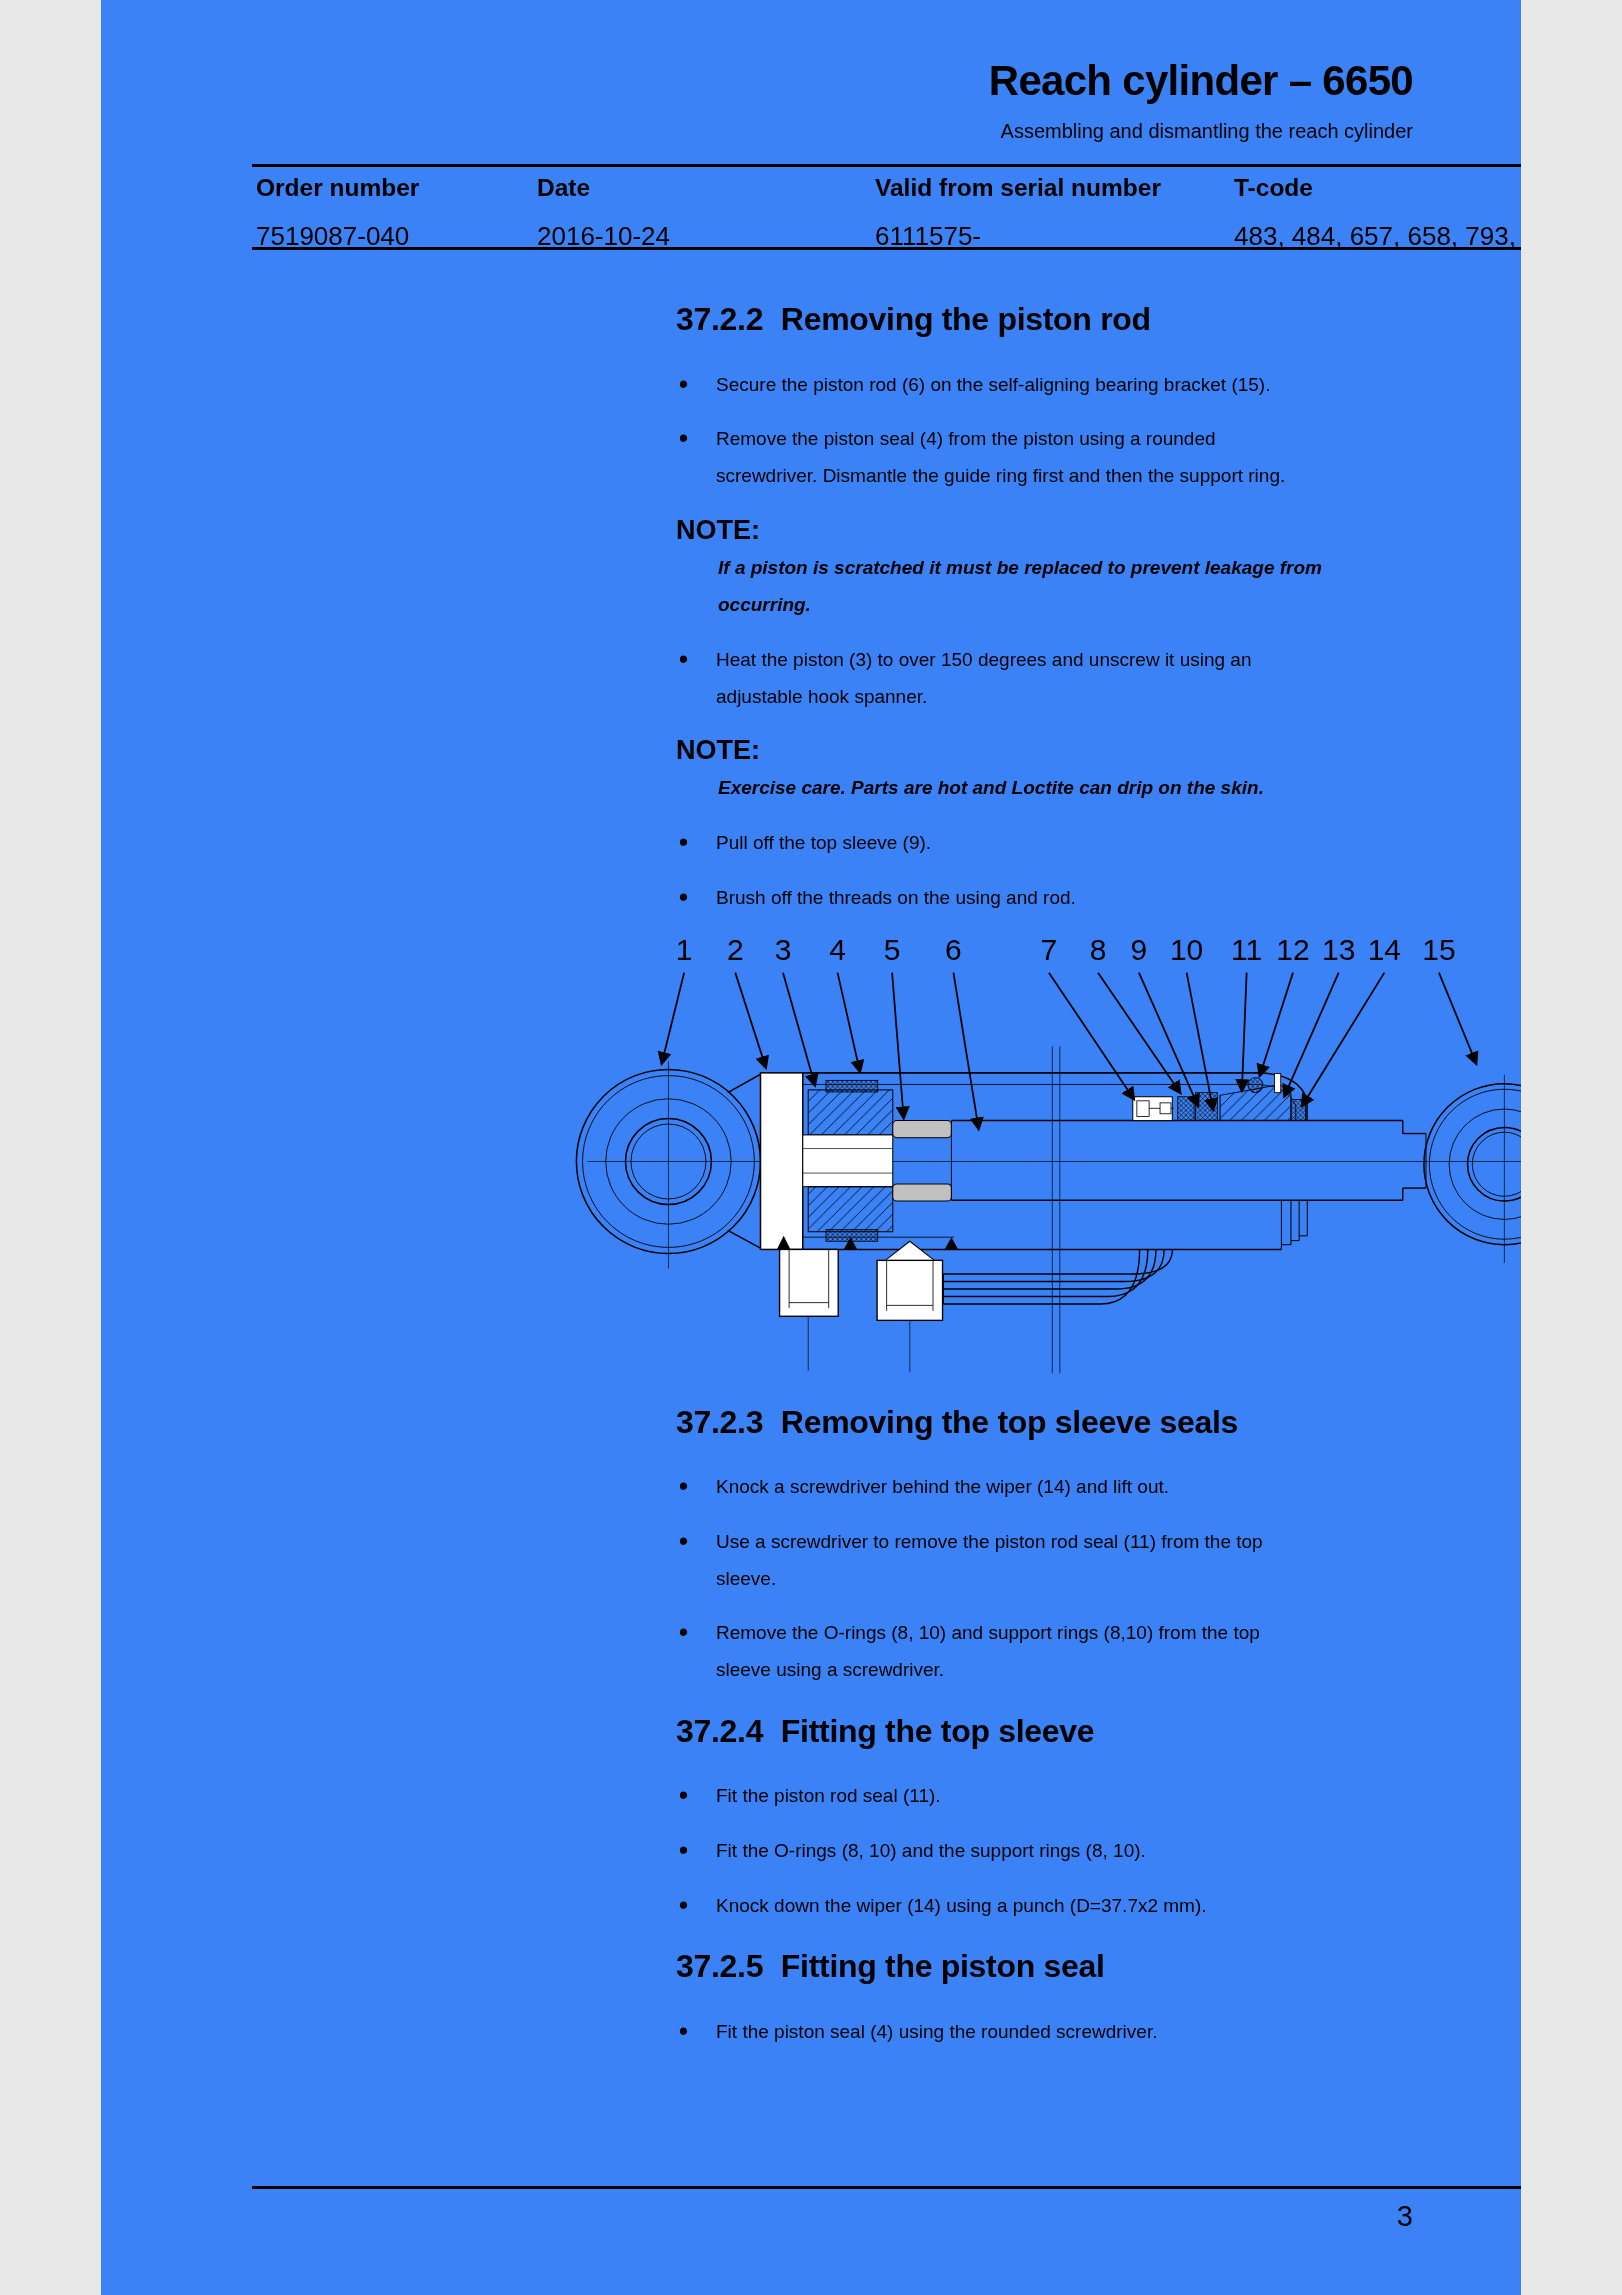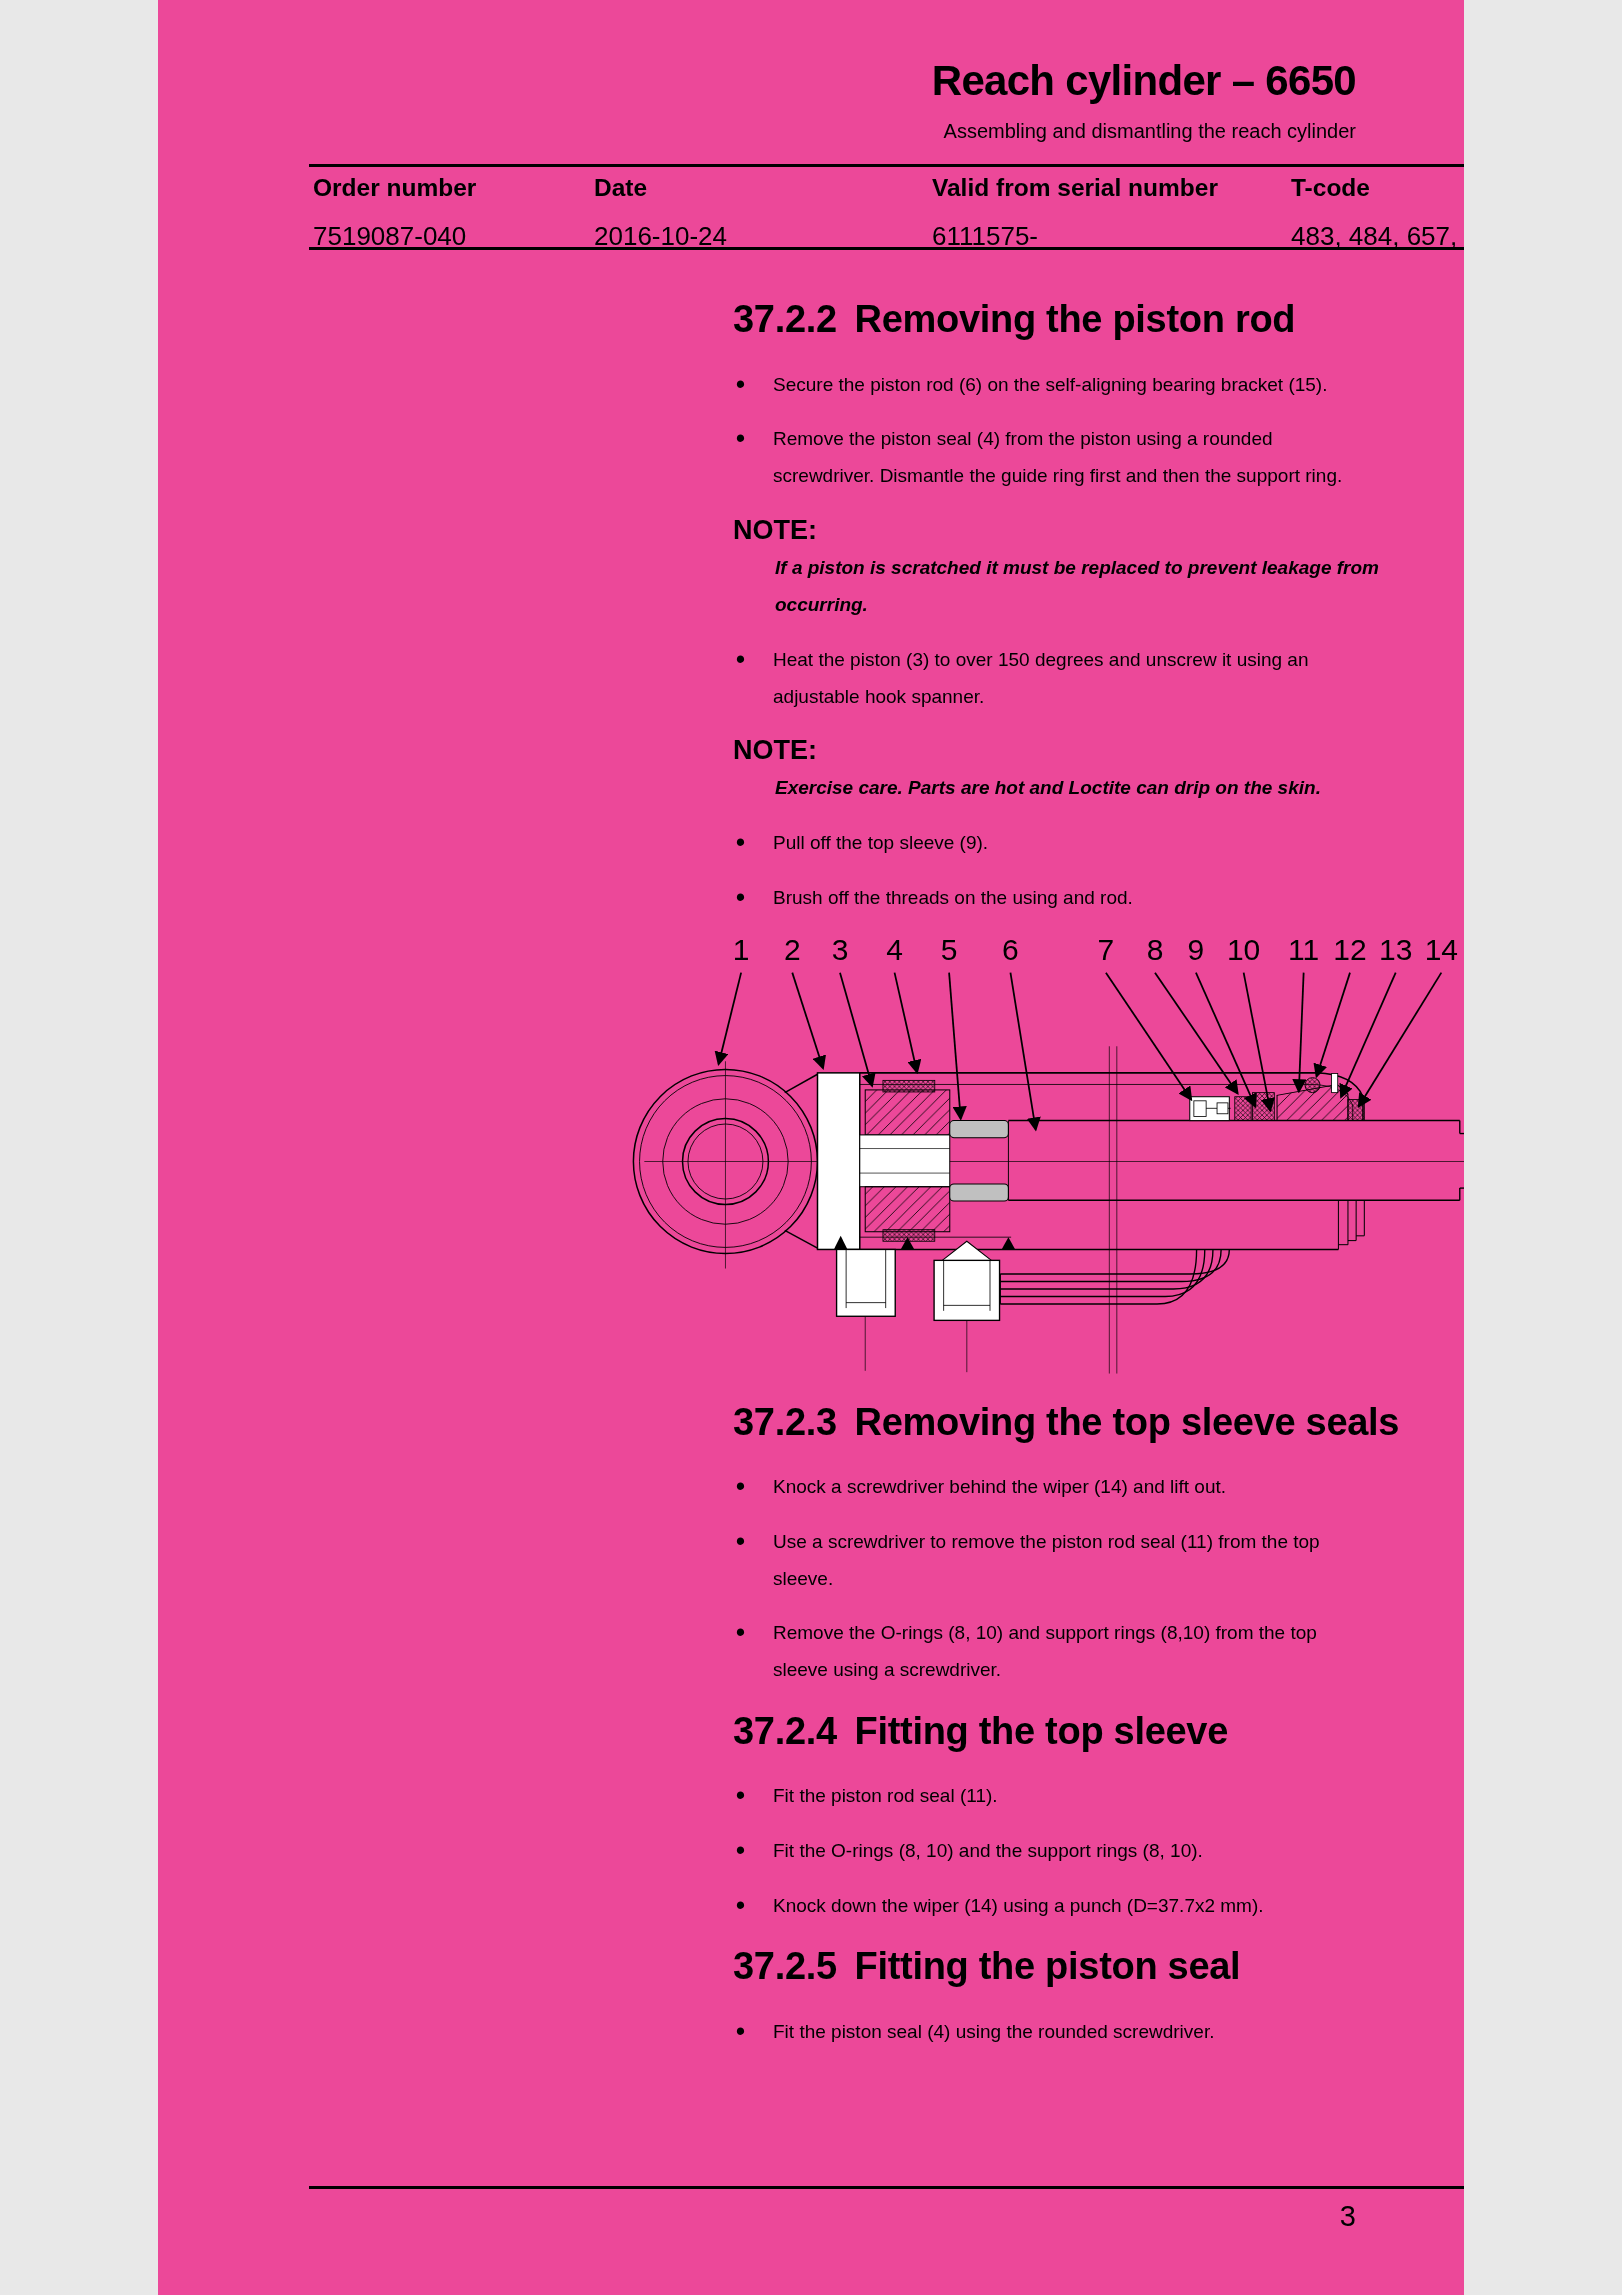--- a/index.html
+++ b/index.html
@@ -1,17 +1,17 @@
 <!DOCTYPE html>
 <html style="font-size:11px"><head>
 <meta charset="utf-8">
 <style>
   html,body{margin:0;padding:0;background:#e8e8e8;}
   .page{
-    position:relative; width:1306px; height:2295px; background:#ec4899;
+    position:relative; width:1420px; height:2295px; background:#3b82f6;
     color:#000; font-family:"Liberation Sans","DejaVu Sans",sans-serif;
     overflow:hidden; margin:0 auto;
   }
   
   .doc-title{
     position:absolute; top:57px; right:108px; width:1363px;
     text-align:right; font-size:42px; font-weight:bold; letter-spacing:-0.7px;
   }
   .doc-subtitle{
     position:absolute; top:120px; right:108px; width:1363px;
@@ -21,21 +21,21 @@
   .rule-1{top:164px; height:2.7px;}
   .rule-2{top:247px; height:3.4px;}
   .rule-footer{top:2186px; height:2.7px;}
   .info-col{position:absolute; top:173px;}
   .info-col .label{font-size:24.5px; font-weight:bold; line-height:30px;}
   .info-col .value{font-size:26px; font-weight:normal; margin-top:17.7px; line-height:31px; white-space:nowrap;}
   .col-0{left:155px;} .col-1{left:436px;} .col-2{left:774px;} .col-3{left:1133px;}
   
   .main{position:absolute; left:575px; top:297px; width:913px;}
   h2{
-    font-size:38px; font-weight:bold; margin:0 0 24.5px 0; letter-spacing:-0.3px; line-height:44px;
+    font-size:32px; font-weight:bold; margin:0 0 24.5px 0; letter-spacing:-0.3px; line-height:44px;
   }
   .h-num{display:inline-block; margin-right:17.7px;}
   .section{margin:0;}
   .section + .section{margin-top:20.4px;}
   ul.bullets{list-style:none; margin:0; padding:0;}
   ul.bullets li{
     position:relative; padding-left:40px; font-size:19px; line-height:37px;
     margin:0 0 17.7px 0; white-space:pre-line;
   }
   ul.bullets li::before{

